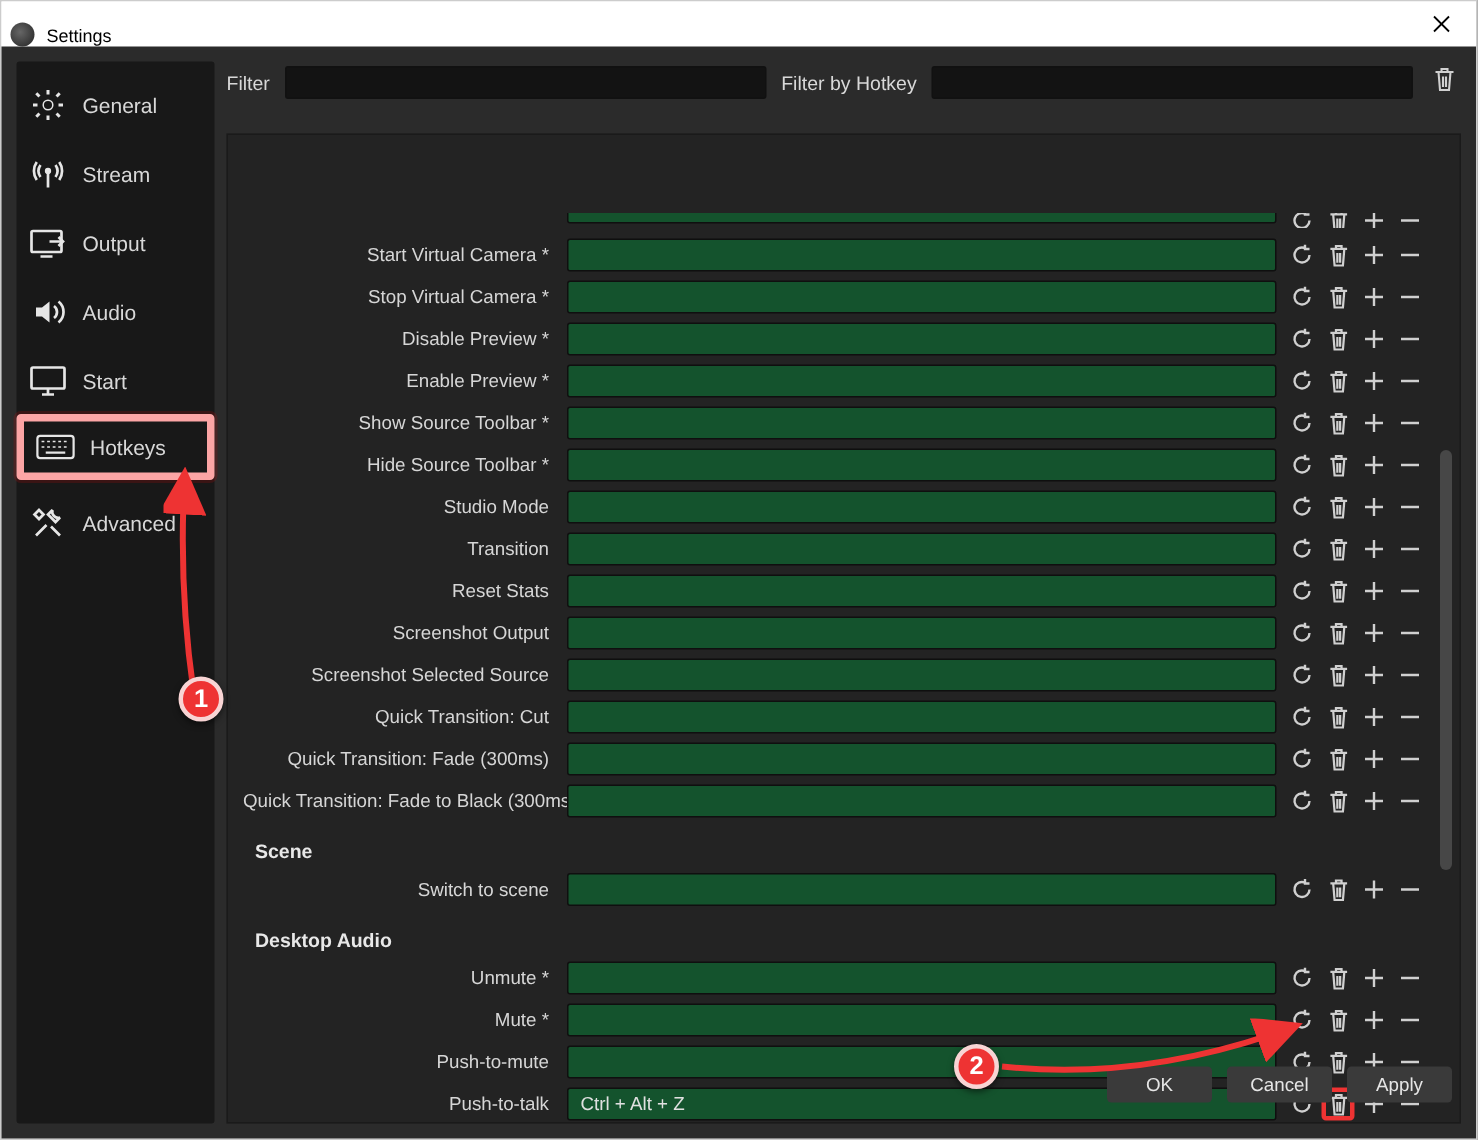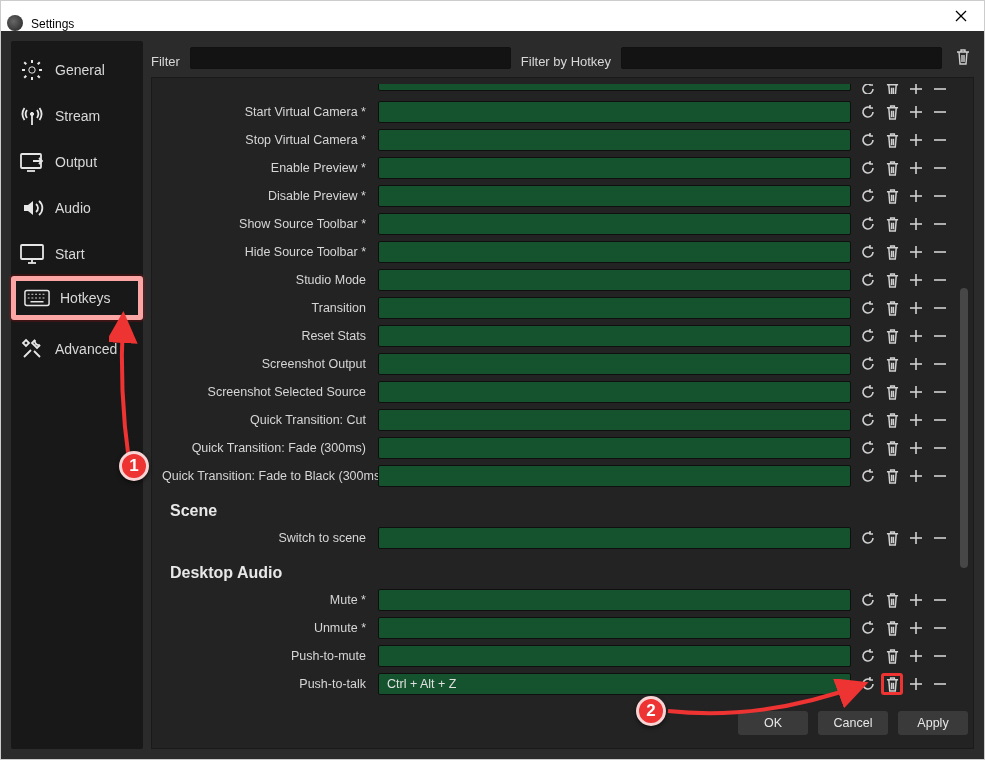--- a/index.html
+++ b/index.html
@@ -13,37 +13,37 @@
     min-height: 0;
   }
   
   .sidebar { width: 132px; background: #181818; border-radius: 2px; padding-top: 6px; }
   .side-item { display: flex; align-items: center; gap: 10px; height: 46px; padding: 0 8px; color: #d8d8d8; font-size: 14px; cursor: pointer; }
   .side-item .icon { width: 26px; height: 26px; display:flex; align-items:center; justify-content:center; }
   .side-item .icon svg { stroke: #e6e6e6; fill: none; }
   .side-item.selected { border: 5px solid #fca5a5; border-radius: 3px; box-shadow: 0 0 0 2px rgba(255,0,0,0.15); height: 44px; margin: -1px 0 6px 0; }
   
   .main { flex: 1; display: flex; flex-direction: column; min-height: 0; }
-  .filter-bar { height: 28px; display: flex; align-items: flex-end; gap: 10px; margin-bottom: 8px; }
+  .filter-bar { height: 28px; display: flex; align-items: center; gap: 10px; margin-bottom: 20px; }
   .filter-bar label { color: #d8d8d8; font-size: 13px; }
   .filter-bar input { background: #131313; border: 1px solid #111; height: 22px; color: #e0e0e0; font-size: 12px; padding: 0 6px; border-radius: 2px; }
   .filter-bar .trash-outer { width: 22px; text-align:center; color:#d0d0d0; cursor:pointer; }
   .scroll-area {
     flex: 1; background: #232323; border: 1px solid #1a1a1a; overflow: hidden; position: relative;
     padding: 6px 22px 6px 10px;
   }
-  .scroll-inner { position: relative; }
+  .scroll-inner { position: relative; margin-top: 46px; }
   .row { display: flex; align-items: center; height: 28px; gap: 6px; }
   .row .lbl { width: 210px; text-align: right; color: #d6d6d6; font-size: 12.5px; padding-right: 6px; white-space: nowrap; }
   .row .field { flex: 1; height: 22px; background: #14532d; border: 1px solid #0f0f0f; border-radius: 2px; color: #e0e0e0; font-size: 12.5px; padding: 0 8px; display:flex; align-items:center; }
   .row .btns { display: flex; gap: 2px; }
   .ib { width: 22px; height: 22px; display: flex; align-items: center; justify-content: center; color: #d0d0d0; cursor: pointer; border-radius:2px; }
   .ib svg { stroke: #d0d0d0; fill: none; stroke-width: 1.6; }
   .ib.highlight { border: 3px solid #e33; border-radius: 3px; padding:0; }
-  .section-hdr { color: #e8e8e8; font-weight: 600; font-size: 16px; padding: 12px 0 4px 8px; }
+  .section-hdr { color: #e8e8e8; font-weight: 600; font-size: 13px; padding: 12px 0 4px 8px; }
   
   .row.truncated .lbl { visibility: hidden; }
   .row.truncated .field { height: 10px; margin-top: -10px; }
   .row.truncated { height: 14px; overflow:hidden; }
   .row.truncated .btns { margin-top:-10px; height:16px; overflow:hidden; }
   
   .vscroll { position:absolute; right:4px; top:10px; bottom:10px; width:10px; }
   .vscroll .thumb { position:absolute; top:200px; height:280px; left:1px; right:1px; background:#474747; border-radius:5px; }
   
   .footer { position: absolute; right: 16px; bottom: 24px; display:flex; gap:10px; }
@@ -239,20 +239,47 @@
                   </svg>
                 </span>
     <span class="ib">
                   <svg width="14" height="14" viewBox="0 0 14 14">
                     <line x1="1" y1="7" x2="13" y2="7"></line>
                   </svg>
                 </span>
   </div>
   </div>
             <div class="row">
+    <span class="lbl">Disable Preview *</span>
+    <div class="field"></div>
+    <div class="btns">
+    <span class="ib">
+                  <svg width="14" height="14" viewBox="0 0 14 14">
+                    <path d="M12 7a5 5 0 1 1-3-4.6M9 0v3h3"></path>
+                  </svg>
+                </span>
+    <span class="ib">
+                  <svg width="13" height="15" viewBox="0 0 14 16">
+                    <path d="M1 3h12M5 3V1h4v2M3 3l1 12h6l1-12M6 6v7M8 6v7"></path>
+                  </svg>
+                </span>
+    <span class="ib">
+                  <svg width="14" height="14" viewBox="0 0 14 14">
+                    <line x1="7" y1="1" x2="7" y2="13"></line>
+                    <line x1="1" y1="7" x2="13" y2="7"></line>
+                  </svg>
+                </span>
+    <span class="ib">
+                  <svg width="14" height="14" viewBox="0 0 14 14">
+                    <line x1="1" y1="7" x2="13" y2="7"></line>
+                  </svg>
+                </span>
+  </div>
+  </div>
+            <div class="row">
     <span class="lbl">Enable Preview *</span>
     <div class="field"></div>
     <div class="btns">
     <span class="ib">
                   <svg width="14" height="14" viewBox="0 0 14 14">
                     <path d="M12 7a5 5 0 1 1-3-4.6M9 0v3h3"></path>
                   </svg>
                 </span>
     <span class="ib">
                   <svg width="13" height="15" viewBox="0 0 14 16">
@@ -266,47 +293,20 @@
                   </svg>
                 </span>
     <span class="ib">
                   <svg width="14" height="14" viewBox="0 0 14 14">
                     <line x1="1" y1="7" x2="13" y2="7"></line>
                   </svg>
                 </span>
   </div>
   </div>
             <div class="row">
-    <span class="lbl">Disable Preview *</span>
-    <div class="field"></div>
-    <div class="btns">
-    <span class="ib">
-                  <svg width="14" height="14" viewBox="0 0 14 14">
-                    <path d="M12 7a5 5 0 1 1-3-4.6M9 0v3h3"></path>
-                  </svg>
-                </span>
-    <span class="ib">
-                  <svg width="13" height="15" viewBox="0 0 14 16">
-                    <path d="M1 3h12M5 3V1h4v2M3 3l1 12h6l1-12M6 6v7M8 6v7"></path>
-                  </svg>
-                </span>
-    <span class="ib">
-                  <svg width="14" height="14" viewBox="0 0 14 14">
-                    <line x1="7" y1="1" x2="7" y2="13"></line>
-                    <line x1="1" y1="7" x2="13" y2="7"></line>
-                  </svg>
-                </span>
-    <span class="ib">
-                  <svg width="14" height="14" viewBox="0 0 14 14">
-                    <line x1="1" y1="7" x2="13" y2="7"></line>
-                  </svg>
-                </span>
-  </div>
-  </div>
-            <div class="row">
     <span class="lbl">Show Source Toolbar *</span>
     <div class="field"></div>
     <div class="btns">
     <span class="ib">
                   <svg width="14" height="14" viewBox="0 0 14 14">
                     <path d="M12 7a5 5 0 1 1-3-4.6M9 0v3h3"></path>
                   </svg>
                 </span>
     <span class="ib">
                   <svg width="13" height="15" viewBox="0 0 14 16">
@@ -592,48 +592,48 @@
                 </span>
     <span class="ib">
                   <svg width="14" height="14" viewBox="0 0 14 14">
                     <line x1="1" y1="7" x2="13" y2="7"></line>
                   </svg>
                 </span>
   </div>
   </div>
             <div class="section-hdr">Desktop Audio</div>
             <div class="row">
+    <span class="lbl">Unmute *</span>
+    <div class="field"></div>
+    <div class="btns">
+    <span class="ib">
+                  <svg width="14" height="14" viewBox="0 0 14 14">
+                    <path d="M12 7a5 5 0 1 1-3-4.6M9 0v3h3"></path>
+                  </svg>
+                </span>
+    <span class="ib">
+                  <svg width="13" height="15" viewBox="0 0 14 16">
+                    <path d="M1 3h12M5 3V1h4v2M3 3l1 12h6l1-12M6 6v7M8 6v7"></path>
+                  </svg>
+                </span>
+    <span class="ib">
+                  <svg width="14" height="14" viewBox="0 0 14 14">
+                    <line x1="7" y1="1" x2="7" y2="13"></line>
+                    <line x1="1" y1="7" x2="13" y2="7"></line>
+                  </svg>
+                </span>
+    <span class="ib">
+                  <svg width="14" height="14" viewBox="0 0 14 14">
+                    <line x1="1" y1="7" x2="13" y2="7"></line>
+                  </svg>
+                </span>
+  </div>
+  </div>
+            <div class="row">
     <span class="lbl">Mute *</span>
-    <div class="field"></div>
-    <div class="btns">
-    <span class="ib">
-                  <svg width="14" height="14" viewBox="0 0 14 14">
-                    <path d="M12 7a5 5 0 1 1-3-4.6M9 0v3h3"></path>
-                  </svg>
-                </span>
-    <span class="ib">
-                  <svg width="13" height="15" viewBox="0 0 14 16">
-                    <path d="M1 3h12M5 3V1h4v2M3 3l1 12h6l1-12M6 6v7M8 6v7"></path>
-                  </svg>
-                </span>
-    <span class="ib">
-                  <svg width="14" height="14" viewBox="0 0 14 14">
-                    <line x1="7" y1="1" x2="7" y2="13"></line>
-                    <line x1="1" y1="7" x2="13" y2="7"></line>
-                  </svg>
-                </span>
-    <span class="ib">
-                  <svg width="14" height="14" viewBox="0 0 14 14">
-                    <line x1="1" y1="7" x2="13" y2="7"></line>
-                  </svg>
-                </span>
-  </div>
-  </div>
-            <div class="row">
-    <span class="lbl">Unmute *</span>
     <div class="field"></div>
     <div class="btns">
     <span class="ib">
                   <svg width="14" height="14" viewBox="0 0 14 14">
                     <path d="M12 7a5 5 0 1 1-3-4.6M9 0v3h3"></path>
                   </svg>
                 </span>
     <span class="ib">
                   <svg width="13" height="15" viewBox="0 0 14 16">
                     <path d="M1 3h12M5 3V1h4v2M3 3l1 12h6l1-12M6 6v7M8 6v7"></path>

